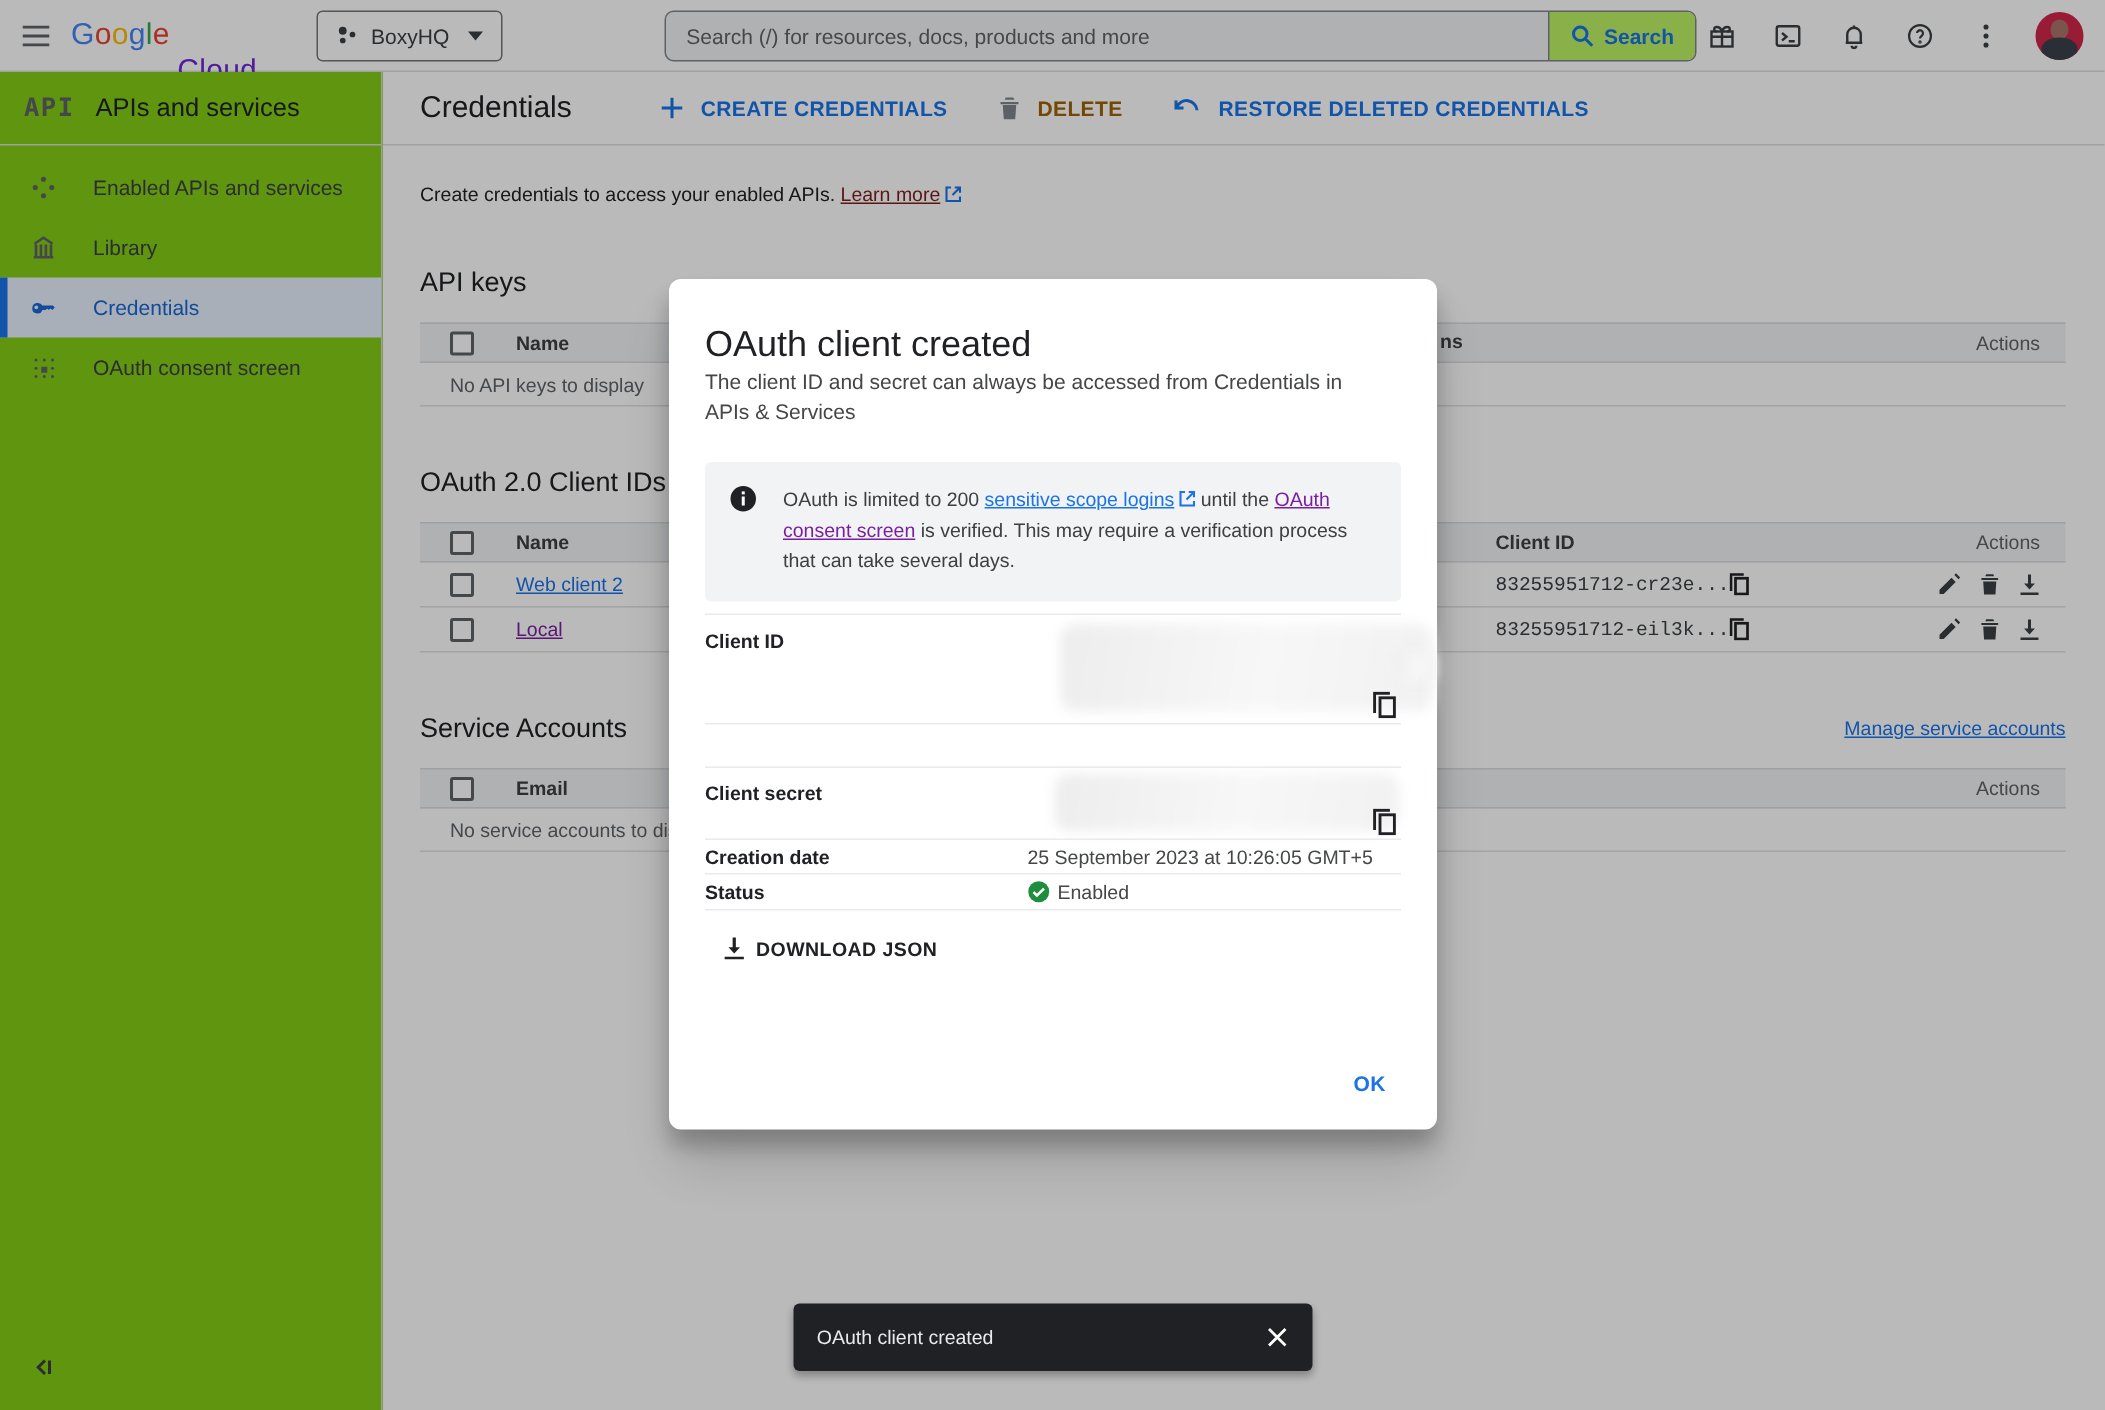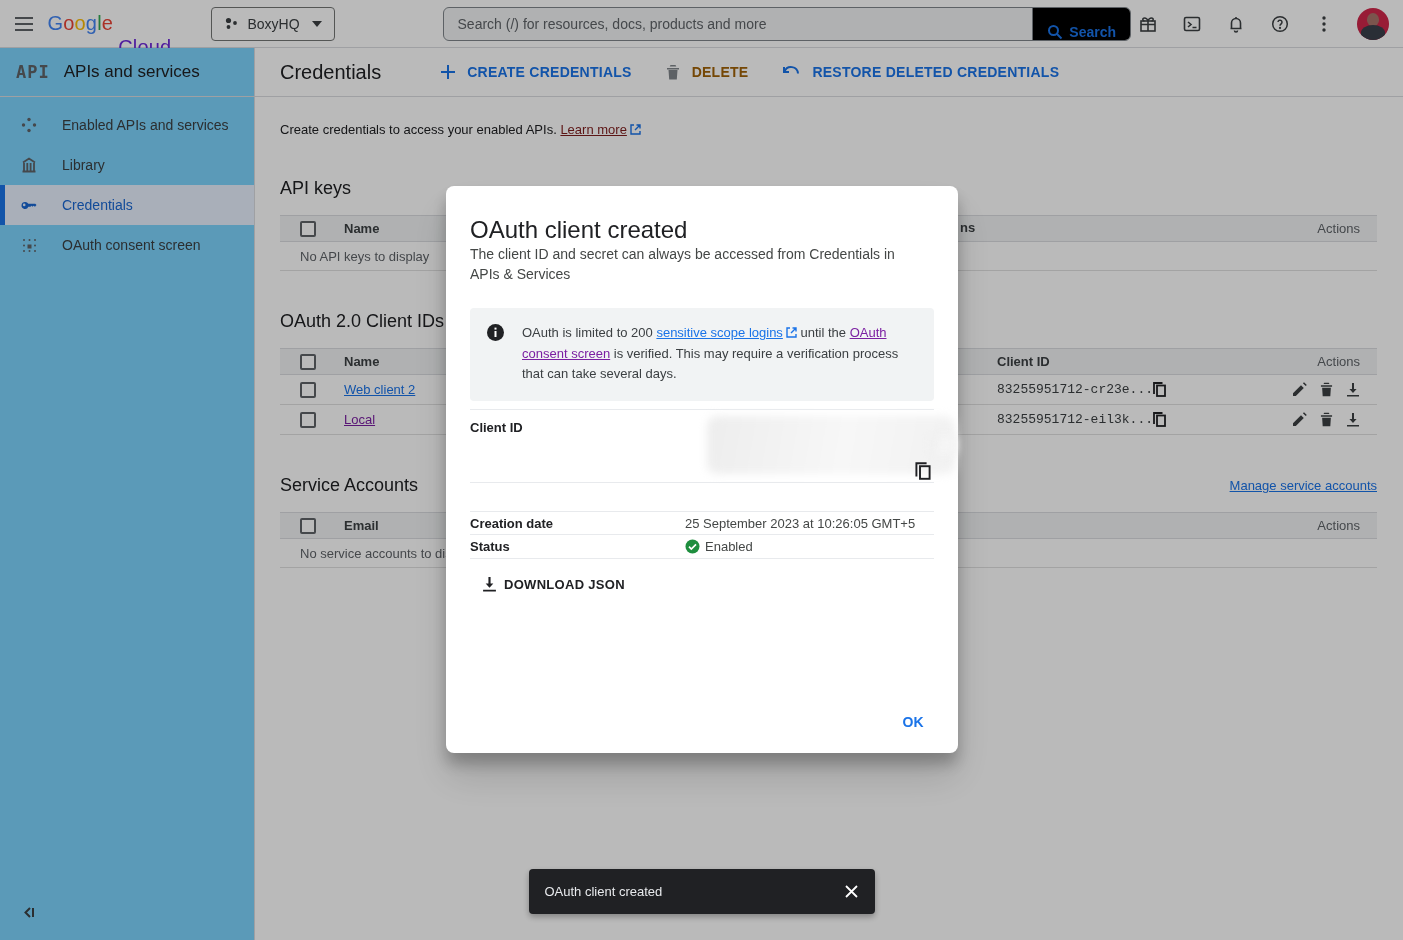--- a/index.html
+++ b/index.html
@@ -16,32 +16,32 @@
   .g-b{color:#4285F4}.g-r{color:#EA4335}.g-y{color:#FBBC05}.g-g{color:#34A853}
   .proj-btn { display:flex; align-items:center; gap:8px; border:1px solid #747775; border-radius:4px;
     height:34px; padding:0 12px; font-size:14px; color:#3c4043; cursor:pointer; background:#fff; }
   .proj-btn .caret { width:0; height:0; border-left:5px solid transparent; border-right:5px solid transparent;
     border-top:6px solid #3c4043; margin-left:4px; }
   .searchwrap { margin-left:108px; width:697px; height:34px; border:1px solid #80868b; border-radius:6px;
     display:flex; align-items:stretch; background:#f1f3f4; overflow:hidden; }
   .searchwrap input { flex:1; border:none; outline:none; background:transparent; padding:0 14px;
     font-size:14px; color:#3c4043; font-family:"Liberation Sans",sans-serif; }
   .searchwrap input::placeholder { color:#5f6368; }
-  .search-btn { display:flex; align-items:flex-end; gap:6px; padding:0 14px; border-left:1px solid #80868b;
-    color:#1a73e8; font-size:14px; font-weight:bold; cursor:pointer; background:#000000; }
+  .search-btn { display:flex; align-items:center; gap:6px; padding:0 14px; border-left:1px solid #80868b;
+    color:#1a73e8; font-size:14px; font-weight:bold; cursor:pointer; background:#bef264; }
   .top-icons { margin-left:auto; display:flex; align-items:center; gap:10px; padding-right:14px; }
   .tico { width:34px; height:34px; display:flex; align-items:center; justify-content:center;
     color:#3c4043; cursor:pointer; }
   .avatar { width:32px; height:32px; border-radius:50%; margin-left:6px; cursor:pointer; position:relative;
     background:radial-gradient(circle at 50% 45%, #d1274b 0 60%, #b31e3f 100%); overflow:hidden; }
   .avatar .head { position:absolute; left:10px; top:5px; width:12px; height:13px; border-radius:50% 50% 45% 45%; background:#a9746a; }
   .avatar .body { position:absolute; left:4px; top:17px; width:24px; height:15px; border-radius:50% 50% 0 0; background:#3a3f4a; }
 
   
-  .sidebar { position:fixed; top:48px; left:0; bottom:0; width:255px; background:#7dd3fc;
+  .sidebar { position:fixed; top:48px; left:0; bottom:0; width:255px; background:#84cc16;
     border-right:1px solid #dadce0; z-index:1; }
   .sb-head { height:49px; display:flex; align-items:center; gap:14px; padding:0 0 0 16px; border-bottom:1px solid #dadce0; }
   .sb-logo { font-family:"DejaVu Sans Mono", monospace; font-weight:bold; font-size:17px; color:#5f6368; letter-spacing:1px; }
   .sb-title { font-size:17px; color:#202124; }
   .sb-list { padding-top:8px; }
   .sb-item { height:40px; display:flex; align-items:center; gap:24px; padding-left:20px; font-size:14px;
     color:#3c4043; cursor:pointer; position:relative; }
   .sb-item .sico { width:18px; display:flex; justify-content:center; color:#5f6368; }
   .sb-item.selected { background:#e8f0fe; color:#1967d2; }
   .sb-item.selected .sico { color:#1967d2; }
@@ -405,20 +405,28 @@
   <div class="mrow row-id">
     <span class="mlabel">Client ID</span>
     <span class="blob blob-id"></span>
     <span class="blob blob-id2"></span>
     <span class="copy-abs copy-id"><svg width="16" height="18" viewBox="0 0 13 15" fill="none" stroke="currentColor" stroke-width="1.6">
           <rect x="4" y="3.5" width="8" height="10.5"></rect>
           <path d="M9.5 1H1v11"></path>
         </svg></span>
   </div>
   <div class="mrow row-gap"></div>
+  <div class="mrow row-secret">
+    <span class="mlabel">Client secret</span>
+    <span class="blob blob-secret"></span>
+    <span class="copy-abs copy-secret"><svg width="16" height="18" viewBox="0 0 13 15" fill="none" stroke="currentColor" stroke-width="1.6">
+          <rect x="4" y="3.5" width="8" height="10.5"></rect>
+          <path d="M9.5 1H1v11"></path>
+        </svg></span>
+  </div>
   <div class="mrow row-date">
     <span class="mlabel">Creation date</span>
     <span class="mval">25 September 2023 at 10:26:05 GMT+5</span>
   </div>
   <div class="mrow row-status">
     <span class="mlabel">Status</span>
     <span class="mval status-val">
       <svg width="15" height="15" viewBox="0 0 15 15">
           <circle cx="7.5" cy="7.5" r="7" fill="#1e8e3e"></circle>
           <path d="M4 7.7l2.3 2.3L11 5.4" stroke="#fff" stroke-width="1.7" fill="none"></path>

